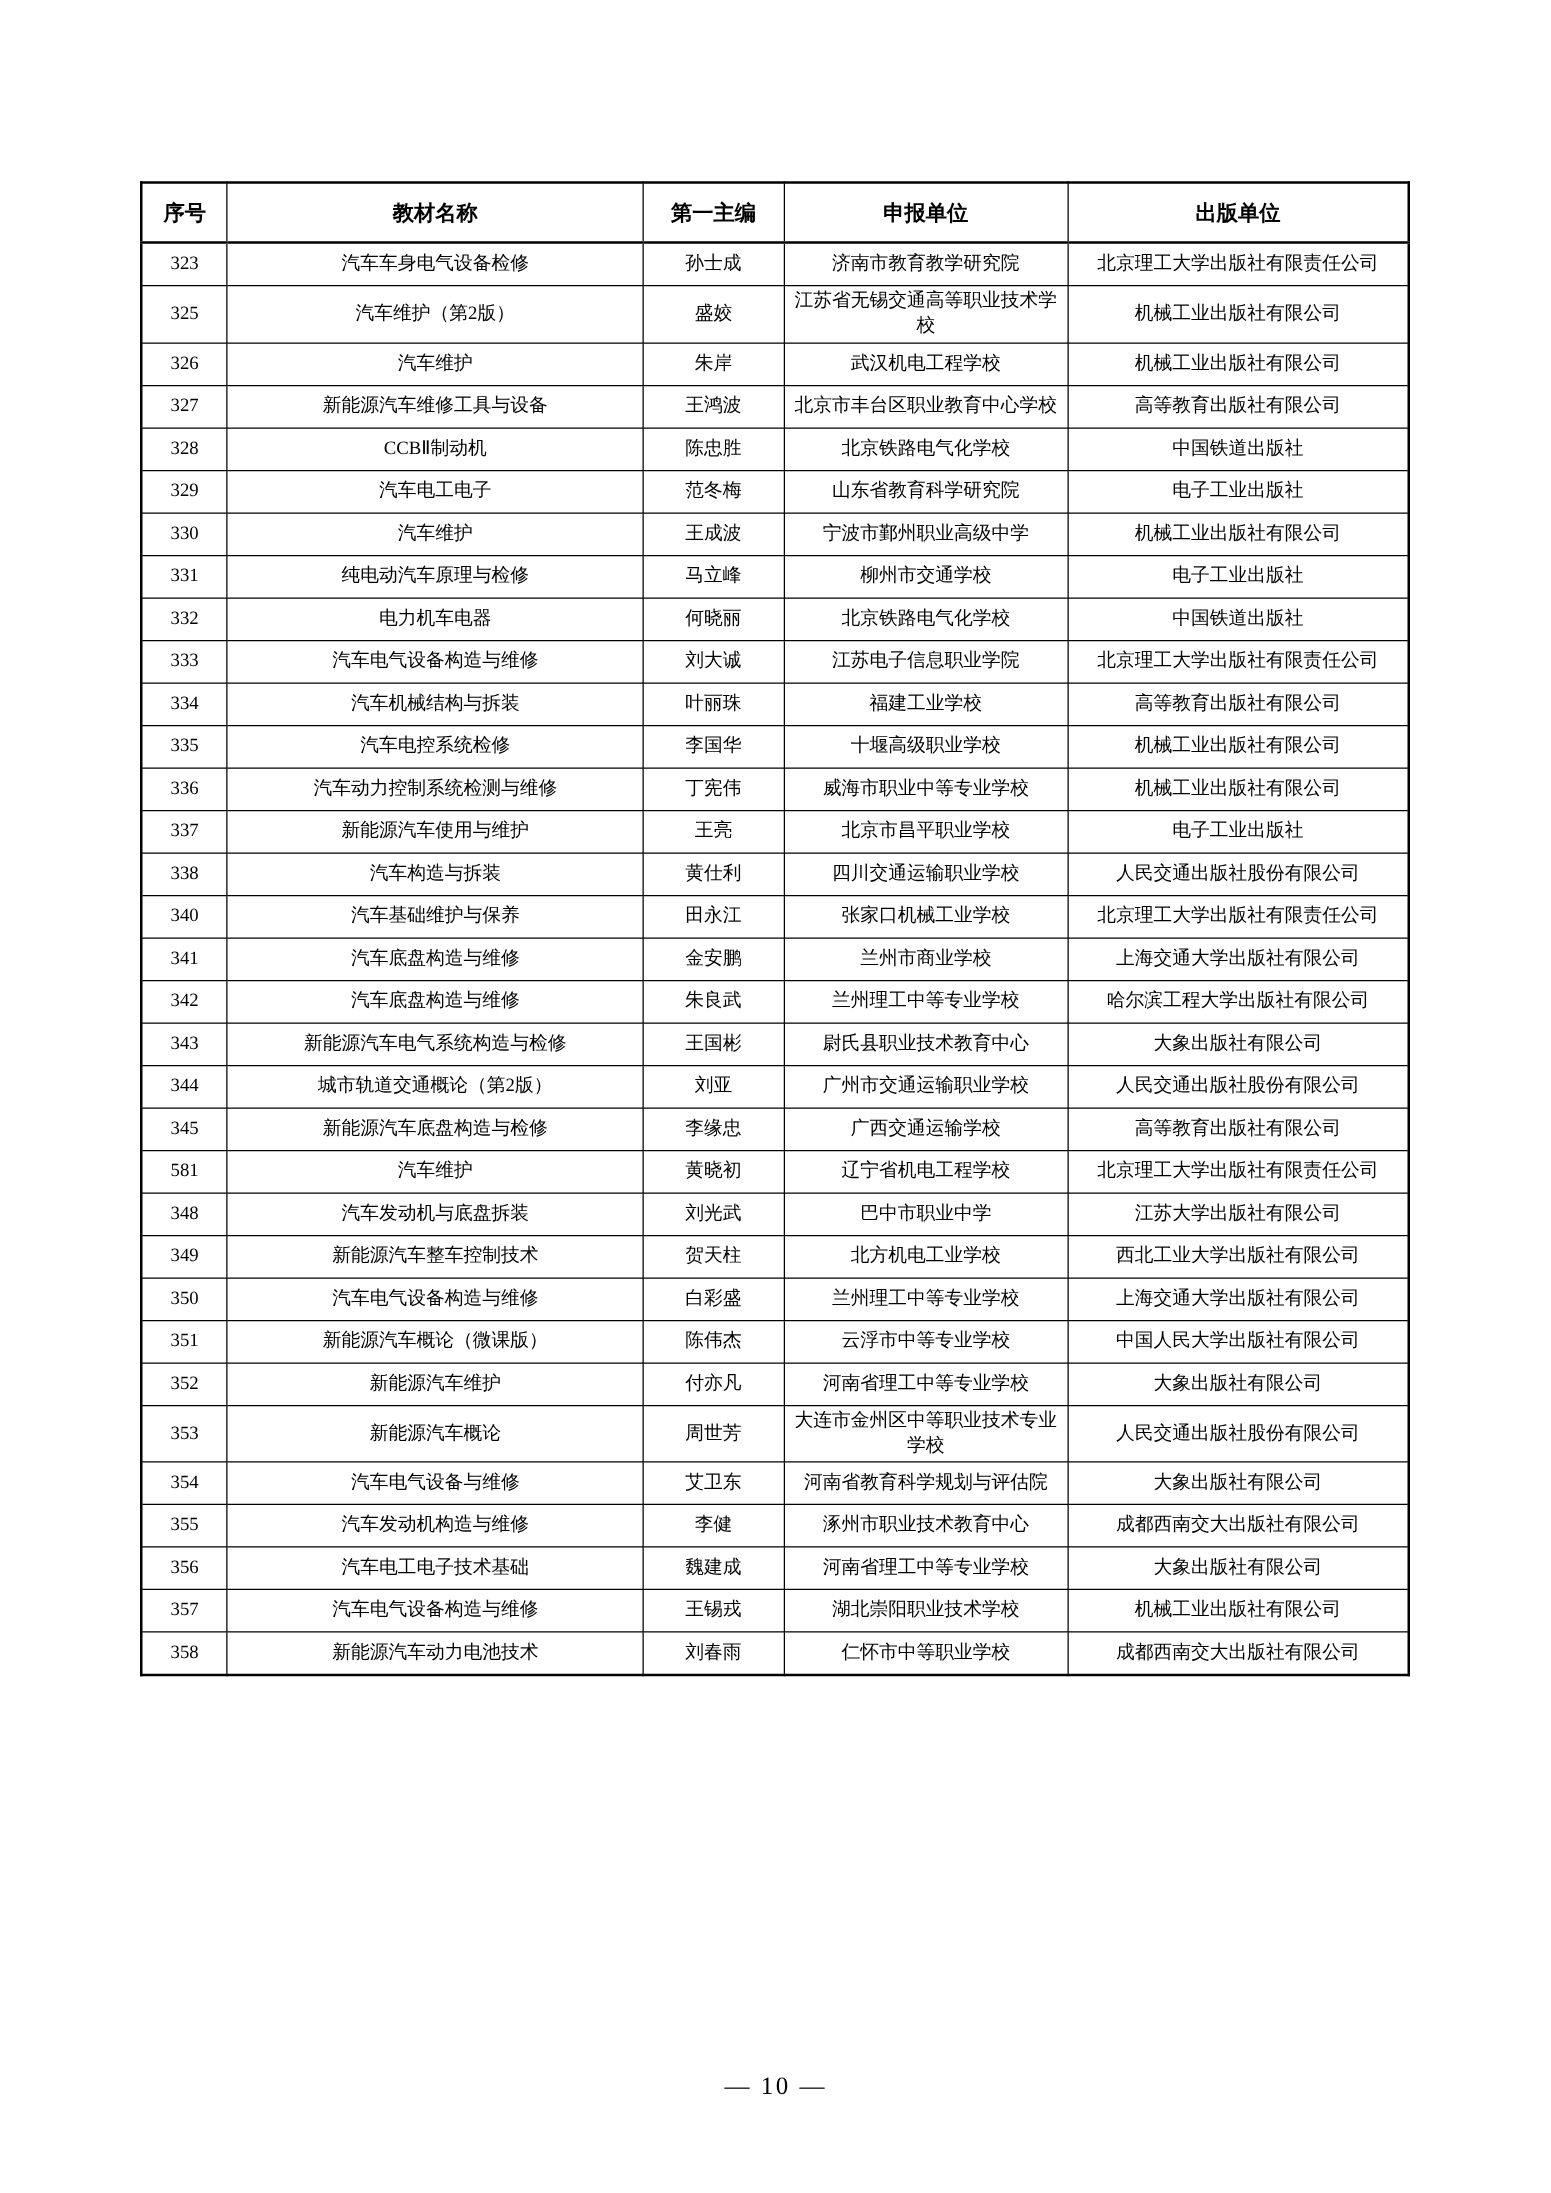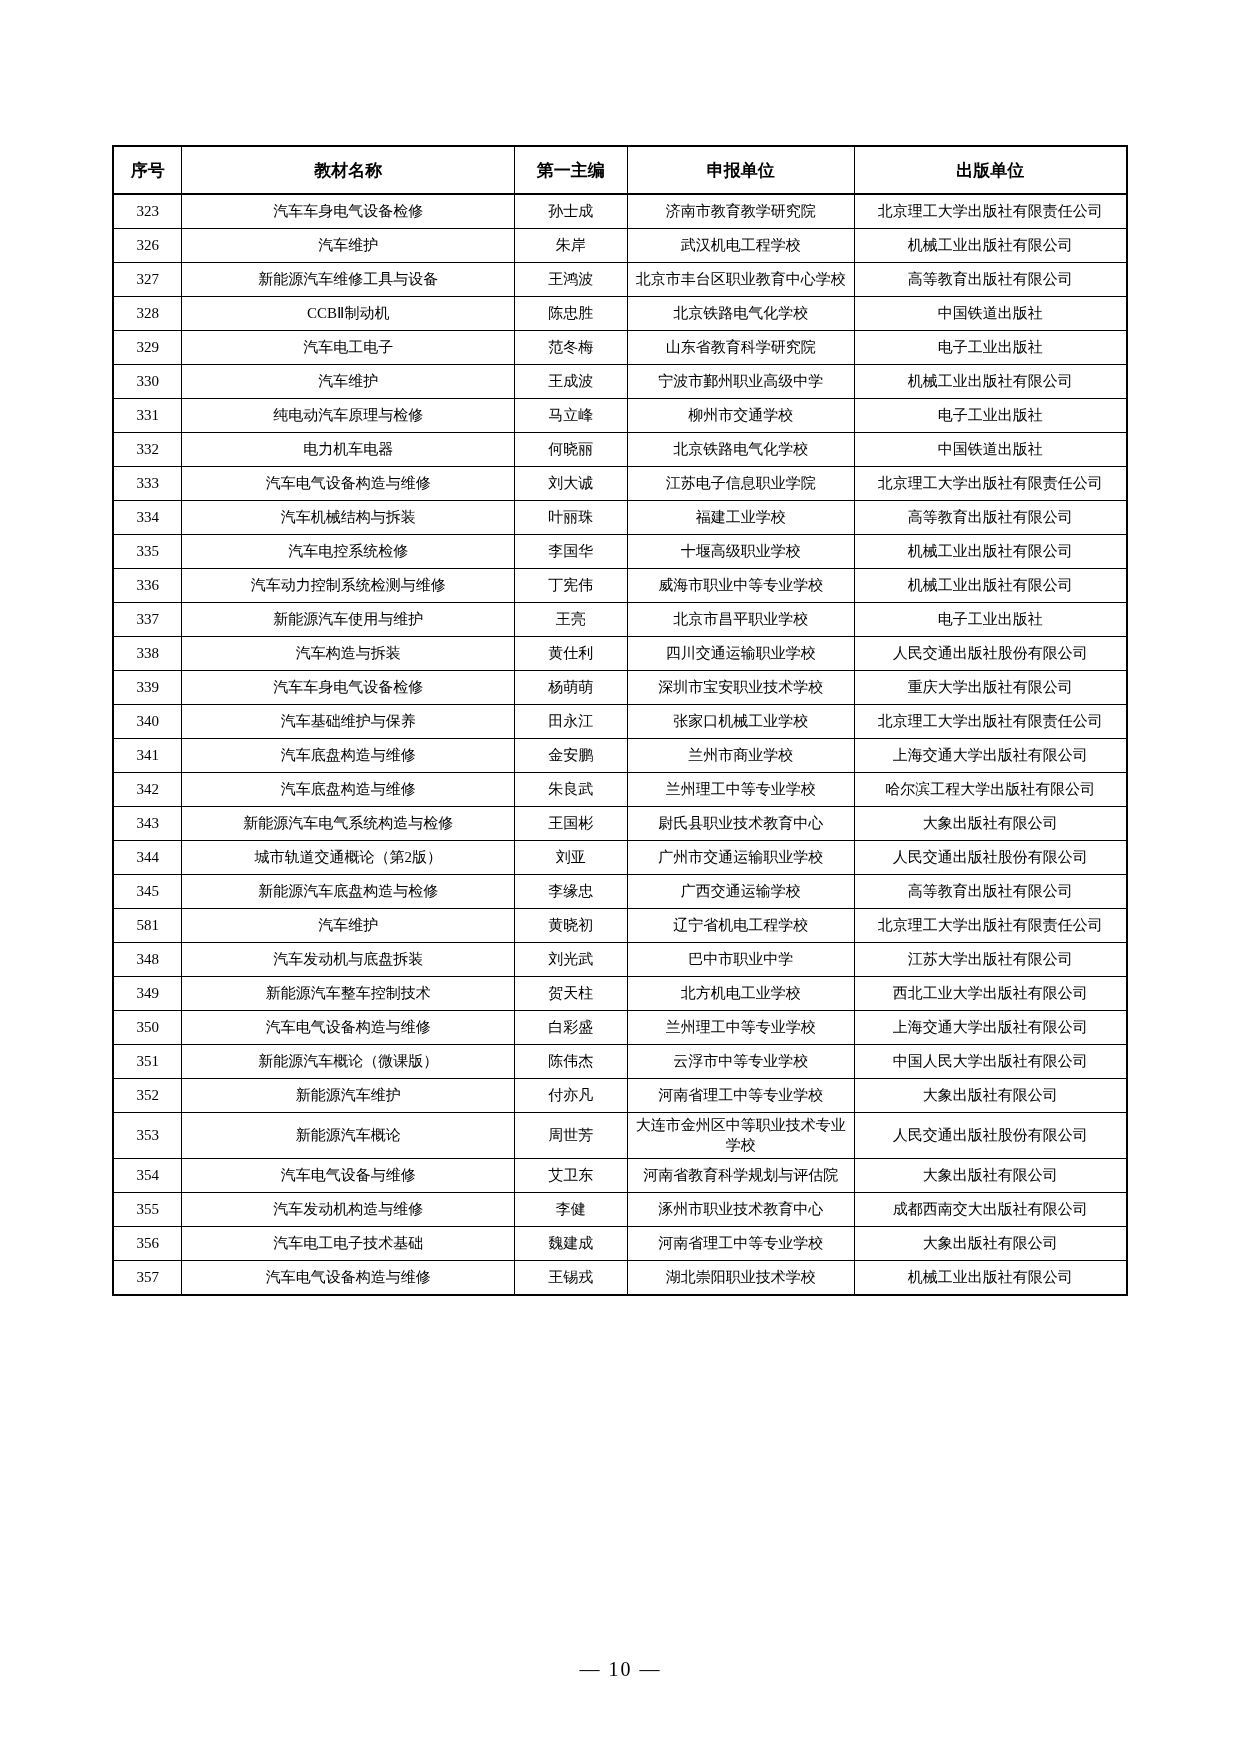--- a/index.html
+++ b/index.html
@@ -82,20 +82,27 @@
     </thead>
     <tbody>
         <tr>
           <td>323</td>
           <td>汽车车身电气设备检修</td>
           <td>孙士成</td>
           <td>济南市教育教学研究院</td>
           <td>北京理工大学出版社有限责任公司</td>
         </tr>
         <tr>
+          <td>325</td>
+          <td>汽车维护（第2版）</td>
+          <td>盛姣</td>
+          <td>江苏省无锡交通高等职业技术学校</td>
+          <td>机械工业出版社有限公司</td>
+        </tr>
+        <tr>
           <td>326</td>
           <td>汽车维护</td>
           <td>朱岸</td>
           <td>武汉机电工程学校</td>
           <td>机械工业出版社有限公司</td>
         </tr>
         <tr>
           <td>327</td>
           <td>新能源汽车维修工具与设备</td>
           <td>王鸿波</td>
@@ -173,27 +180,20 @@
           <td>电子工业出版社</td>
         </tr>
         <tr>
           <td>338</td>
           <td>汽车构造与拆装</td>
           <td>黄仕利</td>
           <td>四川交通运输职业学校</td>
           <td>人民交通出版社股份有限公司</td>
         </tr>
         <tr>
-          <td>339</td>
-          <td>汽车车身电气设备检修</td>
-          <td>杨萌萌</td>
-          <td>深圳市宝安职业技术学校</td>
-          <td>重庆大学出版社有限公司</td>
-        </tr>
-        <tr>
           <td>340</td>
           <td>汽车基础维护与保养</td>
           <td>田永江</td>
           <td>张家口机械工业学校</td>
           <td>北京理工大学出版社有限责任公司</td>
         </tr>
         <tr>
           <td>341</td>
           <td>汽车底盘构造与维修</td>
           <td>金安鹏</td>
@@ -297,18 +297,25 @@
           <td>魏建成</td>
           <td>河南省理工中等专业学校</td>
           <td>大象出版社有限公司</td>
         </tr>
         <tr>
           <td>357</td>
           <td>汽车电气设备构造与维修</td>
           <td>王锡戎</td>
           <td>湖北崇阳职业技术学校</td>
           <td>机械工业出版社有限公司</td>
+        </tr>
+        <tr>
+          <td>358</td>
+          <td>新能源汽车动力电池技术</td>
+          <td>刘春雨</td>
+          <td>仁怀市中等职业学校</td>
+          <td>成都西南交大出版社有限公司</td>
         </tr>
       </tbody>
   </table>
 </div>
 
 <div class="page-footer">— 10 —</div>
 
 </body></html>

